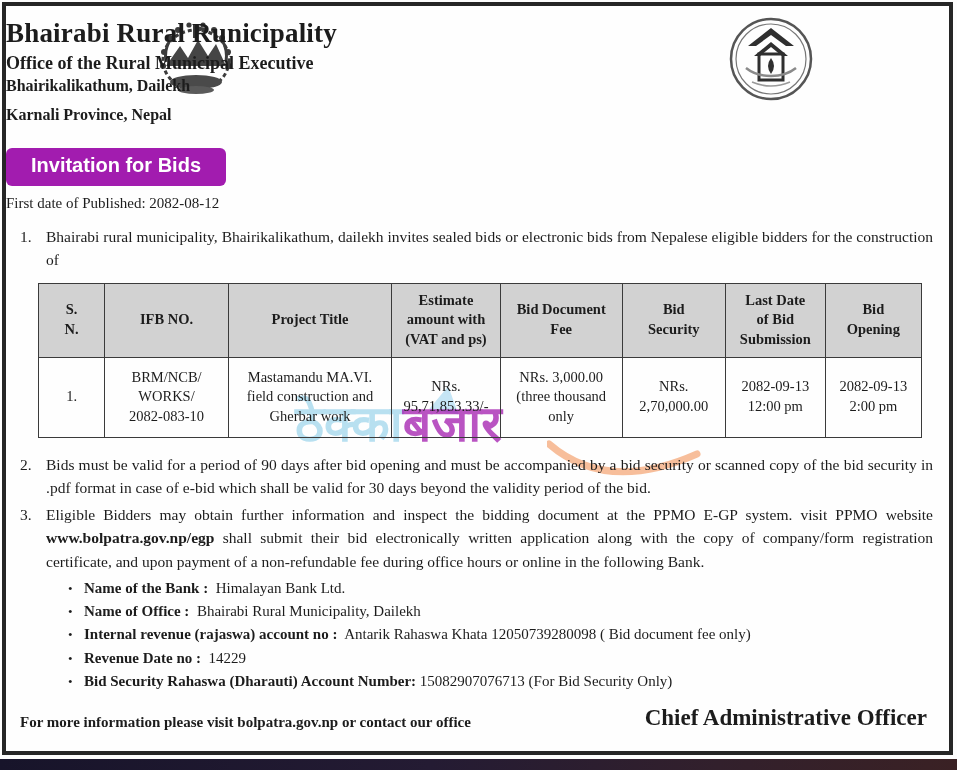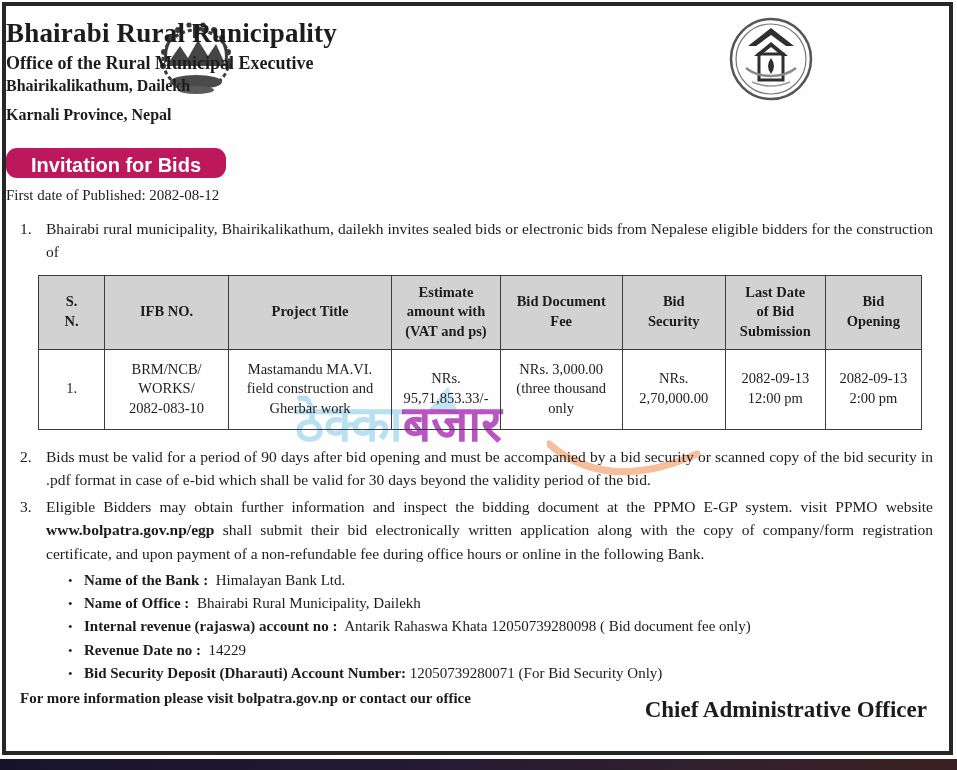--- a/index.html
+++ b/index.html
@@ -13,23 +13,23 @@
     position:absolute; left:2px; top:2px; width:951px; height:753px;
     border:4px solid #262626; background:#fefefe; overflow:hidden;
   }
   
   .doc-header { text-align:left; padding-top:12px; position:relative; z-index:2; }
   .title { font-size:27px; font-weight:bold; letter-spacing:.2px; }
   .sub1 { font-size:18px; font-weight:bold; margin-top:4px; }
   .sub2 { font-size:16px; font-weight:bold; margin-top:3px; }
   .sub3 { font-size:16px; font-weight:bold; margin-top:11px; }
   .banner {
-    display:inline-block; margin-top:24px; background:#be185d; color:#fff;
+    display:inline-block; margin-top:24px; background:#a21caf; color:#fff;
     font-family:"Liberation Sans", sans-serif; font-weight:bold; font-size:20px;
-    padding:6px 25px 1px; border-radius:11px;
+    padding:6px 25px 9px; border-radius:6px;
   }
   .published { font-size:15px; font-weight:normal; margin-top:9px; }
   
   .emblem { position:absolute; left:150px; top:10px; width:80px; height:92px; }
   .seal   { position:absolute; left:722px; top:10px; width:86px; height:86px; }
   
   .num-para { display:flex; margin:13px 16px 0 14px; font-size:15.5px; line-height:1.5; position:relative; z-index:2; }
   .num-para .num { width:26px; flex:0 0 26px; }
   .num-para .ptext { flex:1; text-align:justify; }
   .ptext b { font-weight:bold; }
@@ -56,21 +56,21 @@
   .wm1 { color:#8ecfe9; opacity:.62; }
   .wm2 { color:#a21caf; opacity:.75; }
   .wm-swoosh { position:absolute; left:252px; top:48px; opacity:.5; }
   
   .bank { margin:6px 16px 0 62px; position:relative; z-index:2; }
   .bank-item { display:flex; font-size:15px; line-height:1.32; margin-bottom:3.5px; }
   .bullet { width:16px; flex:0 0 16px; font-size:13px; padding-top:1px; }
   .bank-label { font-weight:bold; white-space:pre; }
   .bank-value { white-space:pre; }
   
-  .doc-footer { display:flex; justify-content:space-between; align-items:flex-start; margin:4px 22px 0 14px; position:relative; z-index:2; }
+  .doc-footer { display:flex; justify-content:space-between; align-items:flex-end; margin:4px 22px 0 14px; position:relative; z-index:2; }
   .footer-note { font-weight:bold; font-size:15px; margin-top:2px; }
   .signature { font-weight:bold; font-size:23px; margin-top:9px; white-space:nowrap; }
   
   .bottom-bar {
     position:absolute; left:0; bottom:0; width:957px; height:11px;
     background:linear-gradient(90deg,#17142a 0%,#241b33 45%,#32202c 75%,#3a2124 100%);
   }
 </style>
 </head>
 <body>
@@ -218,22 +218,22 @@
         <span class="bank-label">Internal revenue (rajaswa) account no :</span>
         <span class="bank-value">  Antarik Rahaswa Khata 12050739280098 ( Bid document fee only)</span>
       </div>
       <div class="bank-item">
         <span class="bullet">•</span>
         <span class="bank-label">Revenue Date no :</span>
         <span class="bank-value">  14229</span>
       </div>
       <div class="bank-item">
         <span class="bullet">•</span>
-        <span class="bank-label">Bid Security Deposit (Dharauti) Account Number:</span>
-        <span class="bank-value"> 12050739280071 (For Bid Security Only)</span>
+        <span class="bank-label">Bid Security Rahaswa (Dharauti) Account Number:</span>
+        <span class="bank-value"> 15082907076713 (For Bid Security Only)</span>
       </div>
     </div>
 
     <div class="doc-footer">
       <div class="footer-note">For more information please visit bolpatra.gov.np or contact our office</div>
       <div class="signature">Chief Administrative Officer</div>
     </div>
 
   </div>
 

